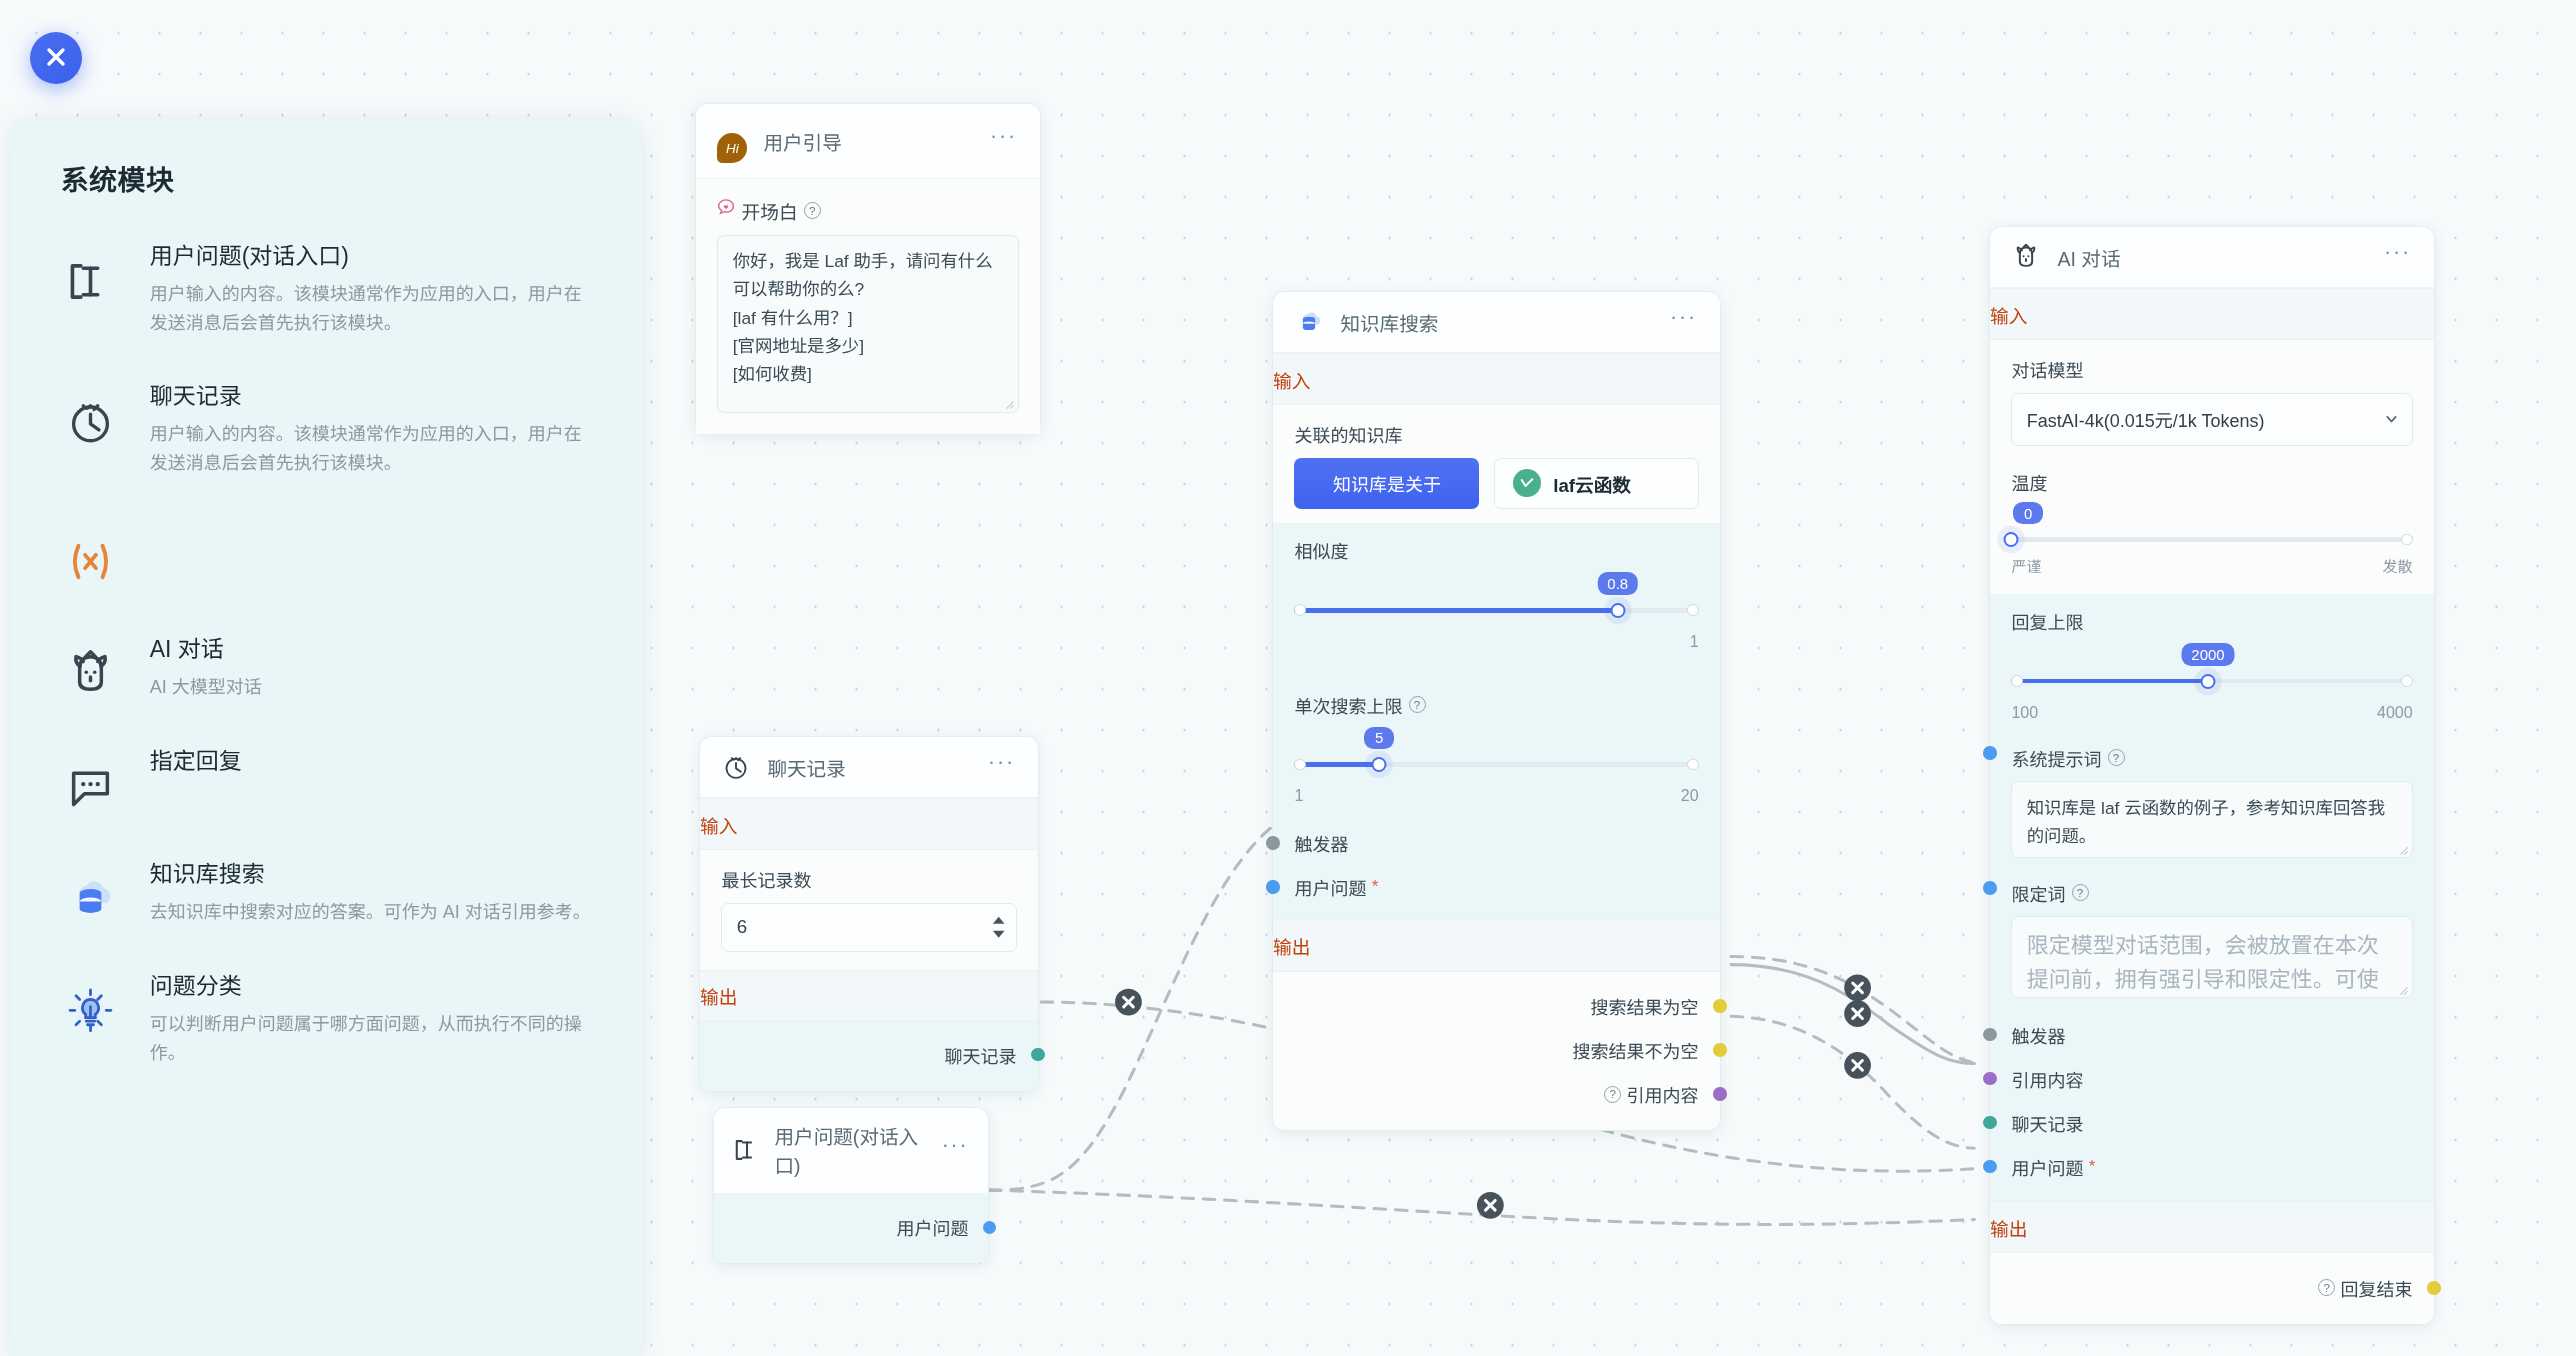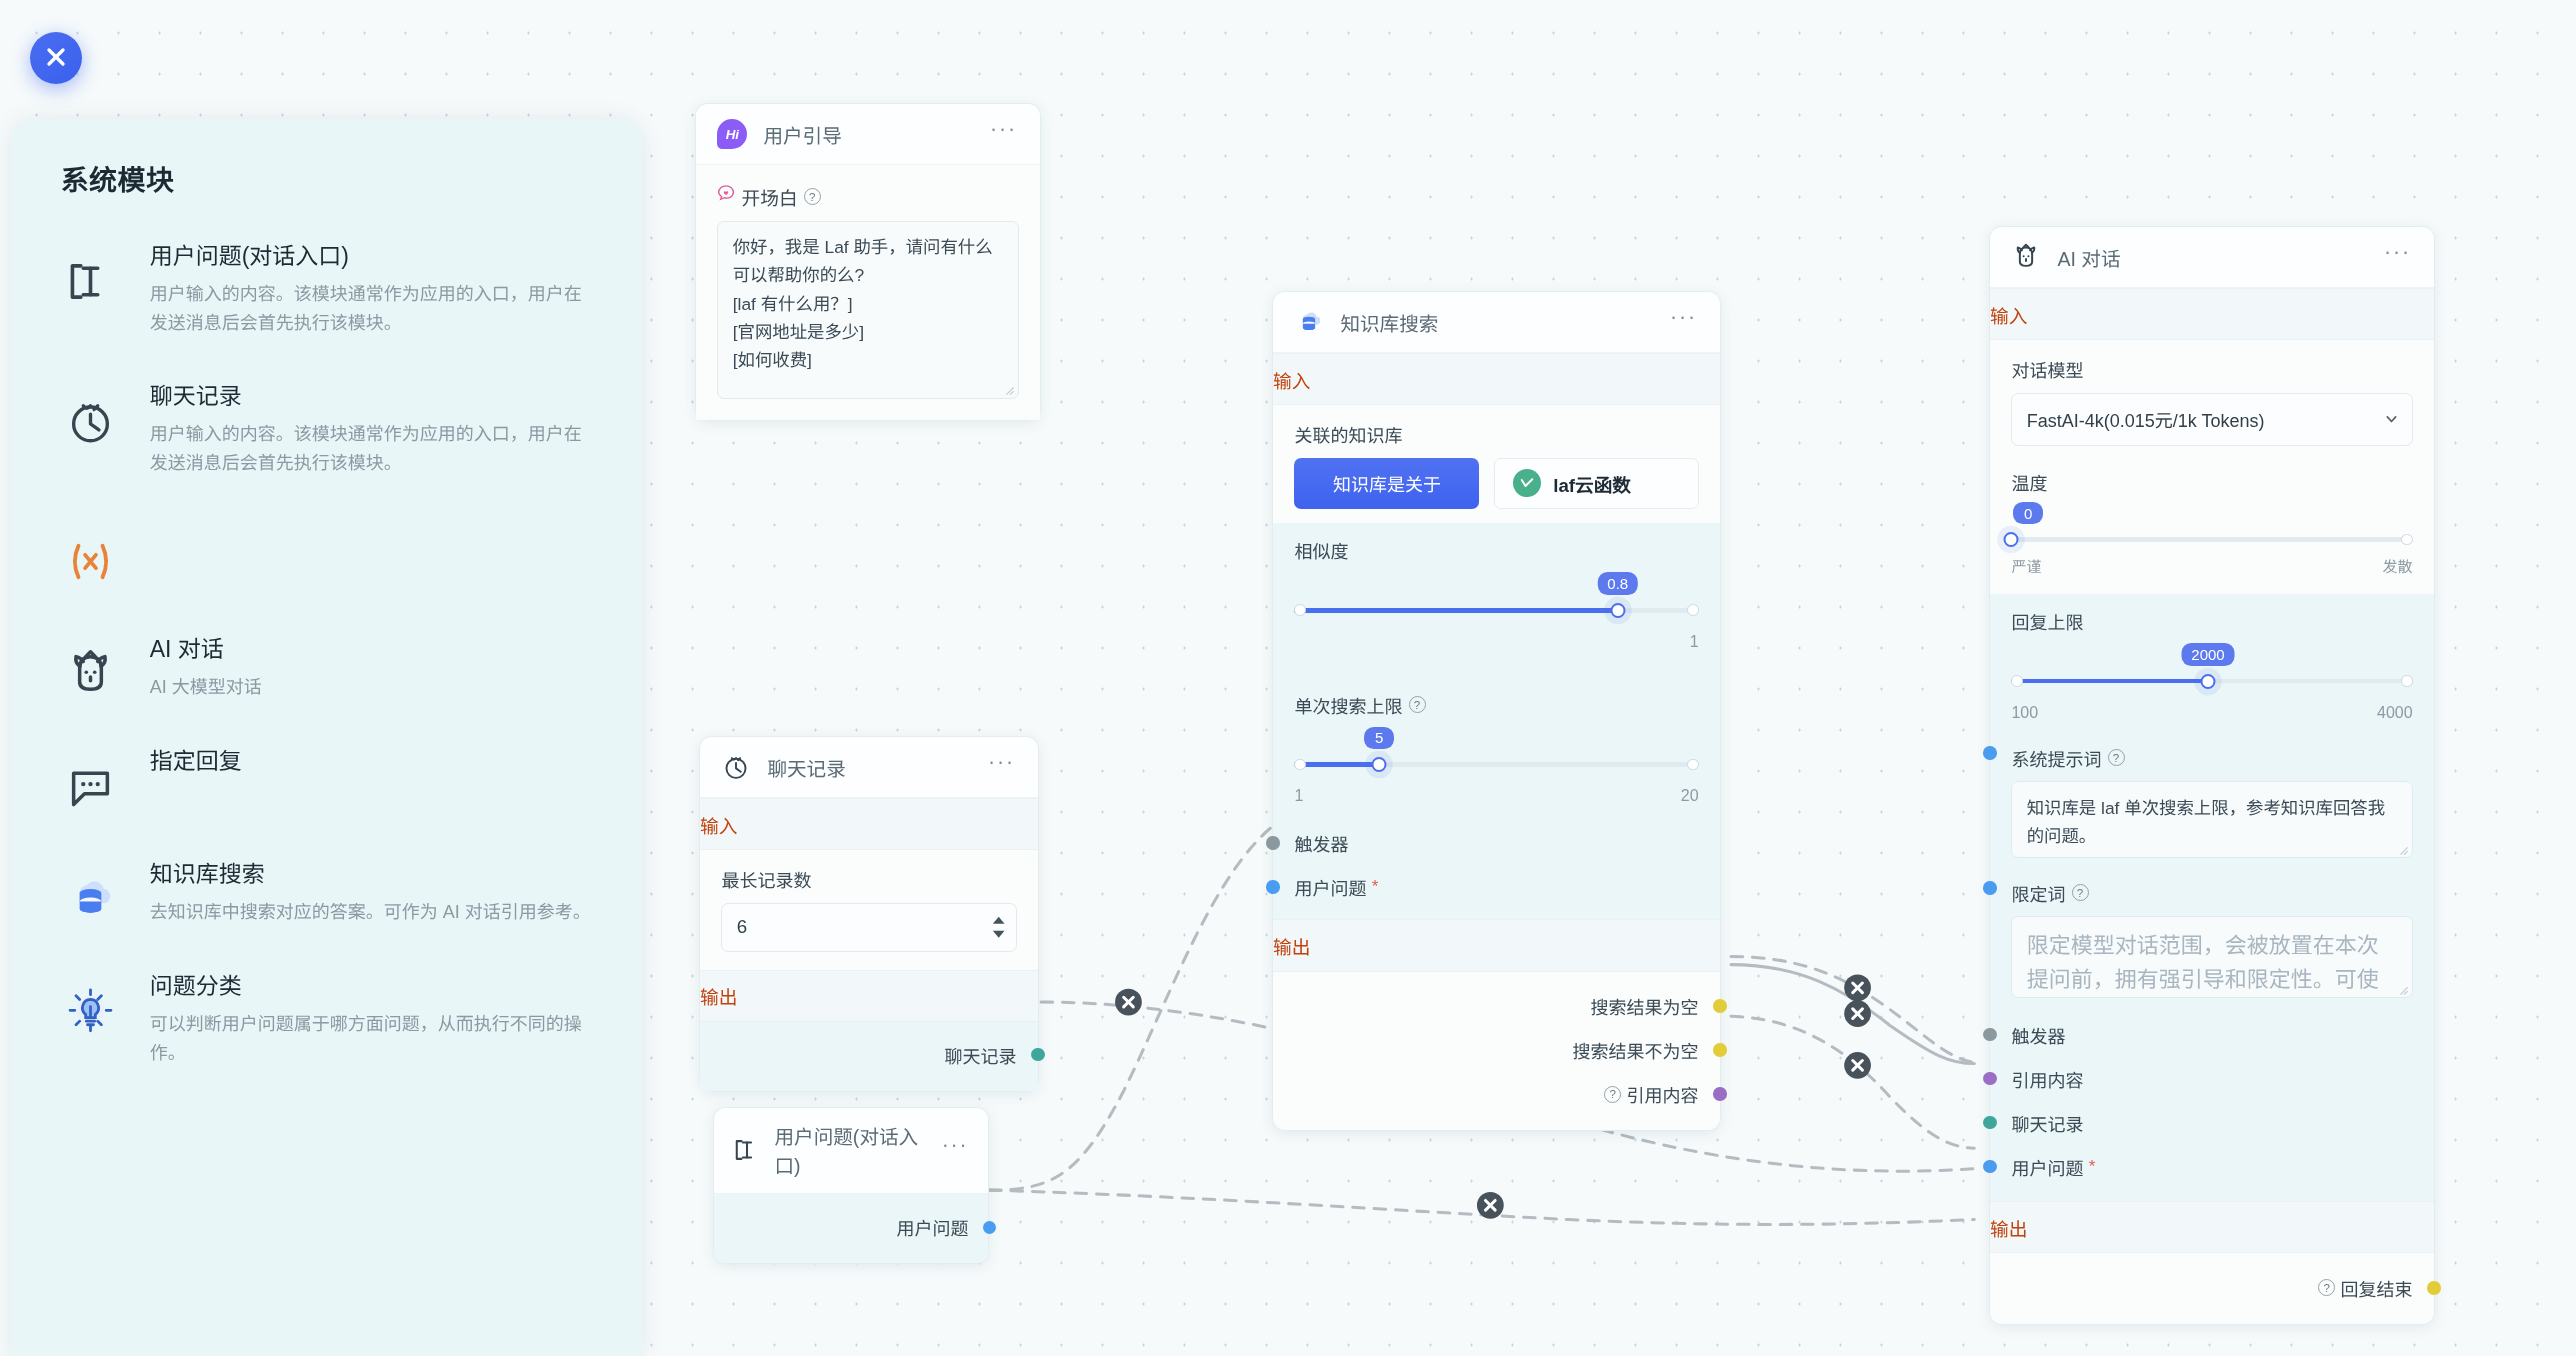--- a/index.html
+++ b/index.html
@@ -182,23 +182,24 @@
     flex: 1; border: 0.9px solid #e3ecee; border-radius: 7.1px; background: #fcfeff;
     display: flex; align-items: center; gap: 12.5px; padding: 0 18px;
   }
   .kb-tag .logo { width: 28px; height: 28px; border-radius: 50%; background: #49b08c;
                   display: flex; align-items: center; justify-content: center; flex: 0 0 28px;}
   .kb-tag .logo svg { width: 18px; height: 18px; }
   .kb-tag .name { font-size: 18.7px; font-weight: bold; color: #1d2b34; }
 
   .hi-badge {
     width: 30px; height: 30px; border-radius: 50% 50% 50% 5.3px;
-    background: #8b5cf6; color: #fff; font-size: 13.4px; font-style: italic;
-    font-weight: bold; display: flex; align-items: center; justify-content: center;
+    background: #a16207; color: #fff; font-size: 13.4px; font-style: italic;
+    font-weight: normal; display: flex; align-items: center; justify-content: center;
     flex: 0 0 30px;
+    margin-top: 14px;
   }
 </style>
 </head>
 <body>
 
 <div id="canvas">
 
   <svg id="edges" viewBox="0 0 2890 1522" width="2576" height="1357">
 
     <path class="edge" d="M1110,1335 C1180,1335 1210,1320 1260,1225 C1310,1125 1360,980 1430,925"></path>
@@ -600,21 +601,21 @@
         <span>100</span>
         <span>4000</span>
       </div>
 
       <div class="field-label" style="margin-top:23px; position:relative;">
         <span class="handle abs-l" style="background:#4a9cf0; top:1.8px;"></span>
         <span>系统提示词</span>
         <span class="qmark">?</span>
       </div>
       <div class="ta-wrap">
-        <div class="ta" style="height:77px;">知识库是 laf 单次搜索上限，参考知识库回答我的问题。</div>
+        <div class="ta" style="height:77px;">知识库是 laf 云函数的例子，参考知识库回答我的问题。</div>
         <span class="ta-grip">
           <svg viewBox="0 0 14 14" stroke="#7e8c96" stroke-width="1.2">
               <path d="M13 5 L5 13 M13 9 L9 13"></path>
             </svg>
         </span>
       </div>
 
       <div class="field-label" style="margin-top:21.4px; position:relative;">
         <span class="handle abs-l" style="background:#4a9cf0; top:1.8px;"></span>
         <span>限定词</span>

